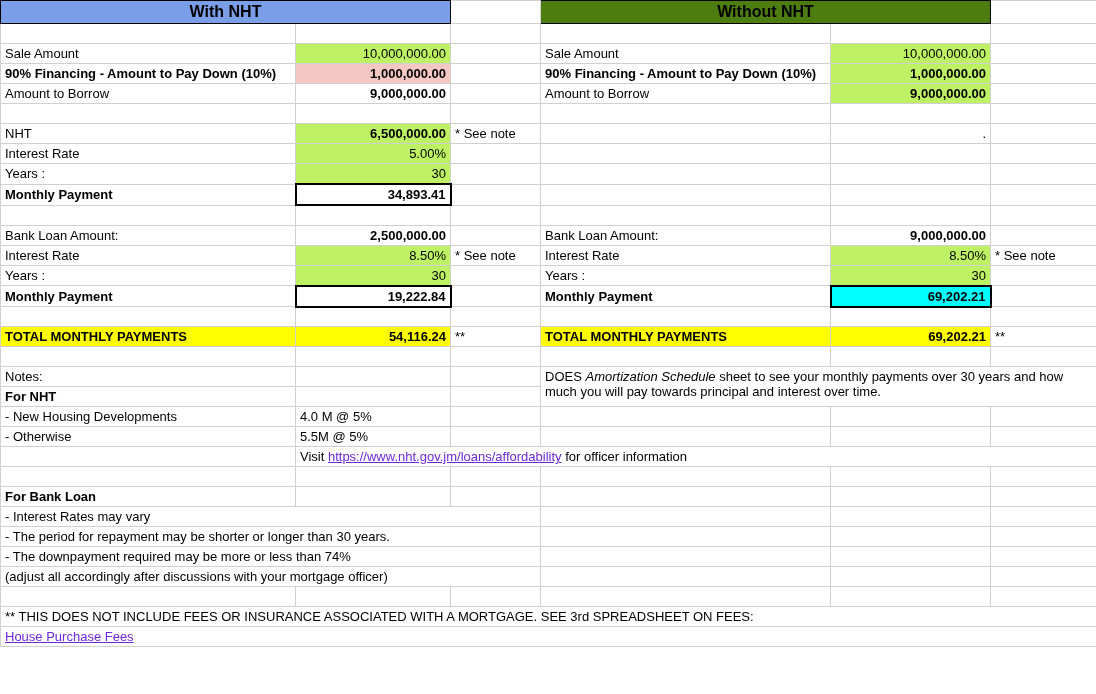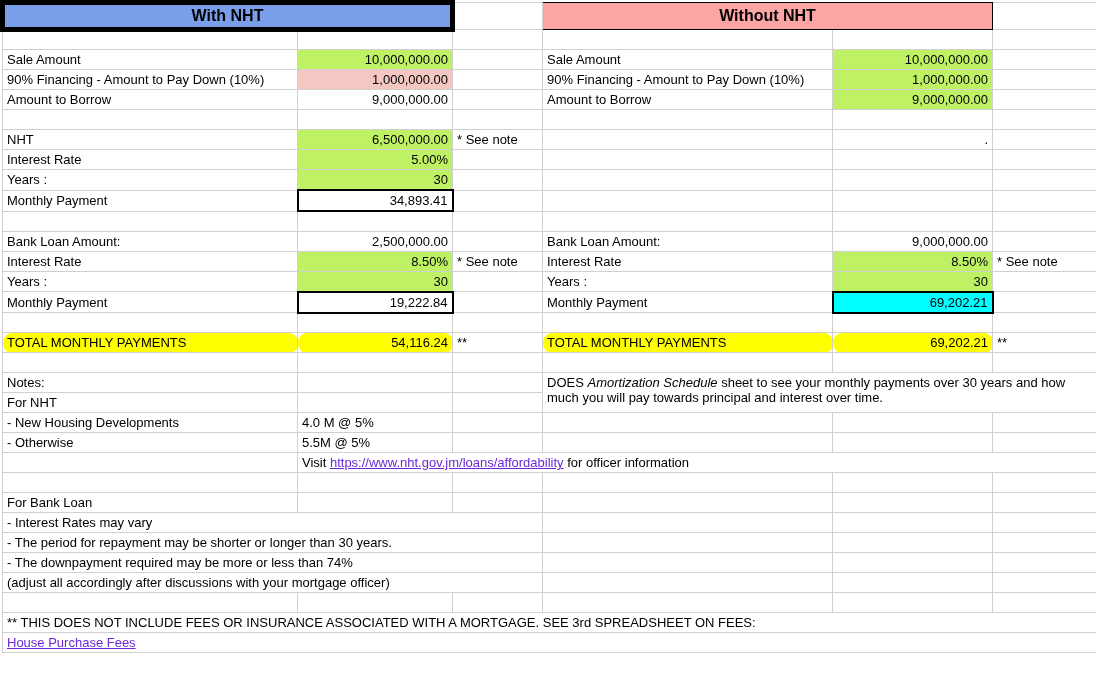--- a/index.html
+++ b/index.html
@@ -22,33 +22,33 @@
     height: 20px;
     vertical-align: middle;
     overflow: hidden;
     white-space: nowrap;
   }
   .hdr-blue {
     background: #7b9ee8;
     text-align: center;
     font-weight: bold;
     font-size: 16px;
-    border: 5px solid #000000;
+    border: 1px solid #000000;
   }
   .hdr-cyan {
-    background: #fca5a5;
+    background: #4d7c0f;
     text-align: center;
     font-weight: bold;
     font-size: 16px;
     border: 1px solid #000;
   }
   .cyan { background: #bef264; }
   .pink { background: #f4c7c3; }
-  .yellow { background: #ffff00; border-radius: 9px; }
-  .bold { font-weight: normal; }
+  .yellow { background: #ffff00; }
+  .bold { font-weight: bold; }
   .right { text-align: right; }
   .center { text-align: left; }
   .thick-border { border: 2px solid #000 !important; }
   .thick-border-cyan { border: 2px solid #000 !important; background:#00ffff; }
   a.link { color: #6d28d9; text-decoration: underline; }
   .wrap { white-space: normal; }
   .italic { font-style: italic; }
 </style>
 </head>
 <body>

